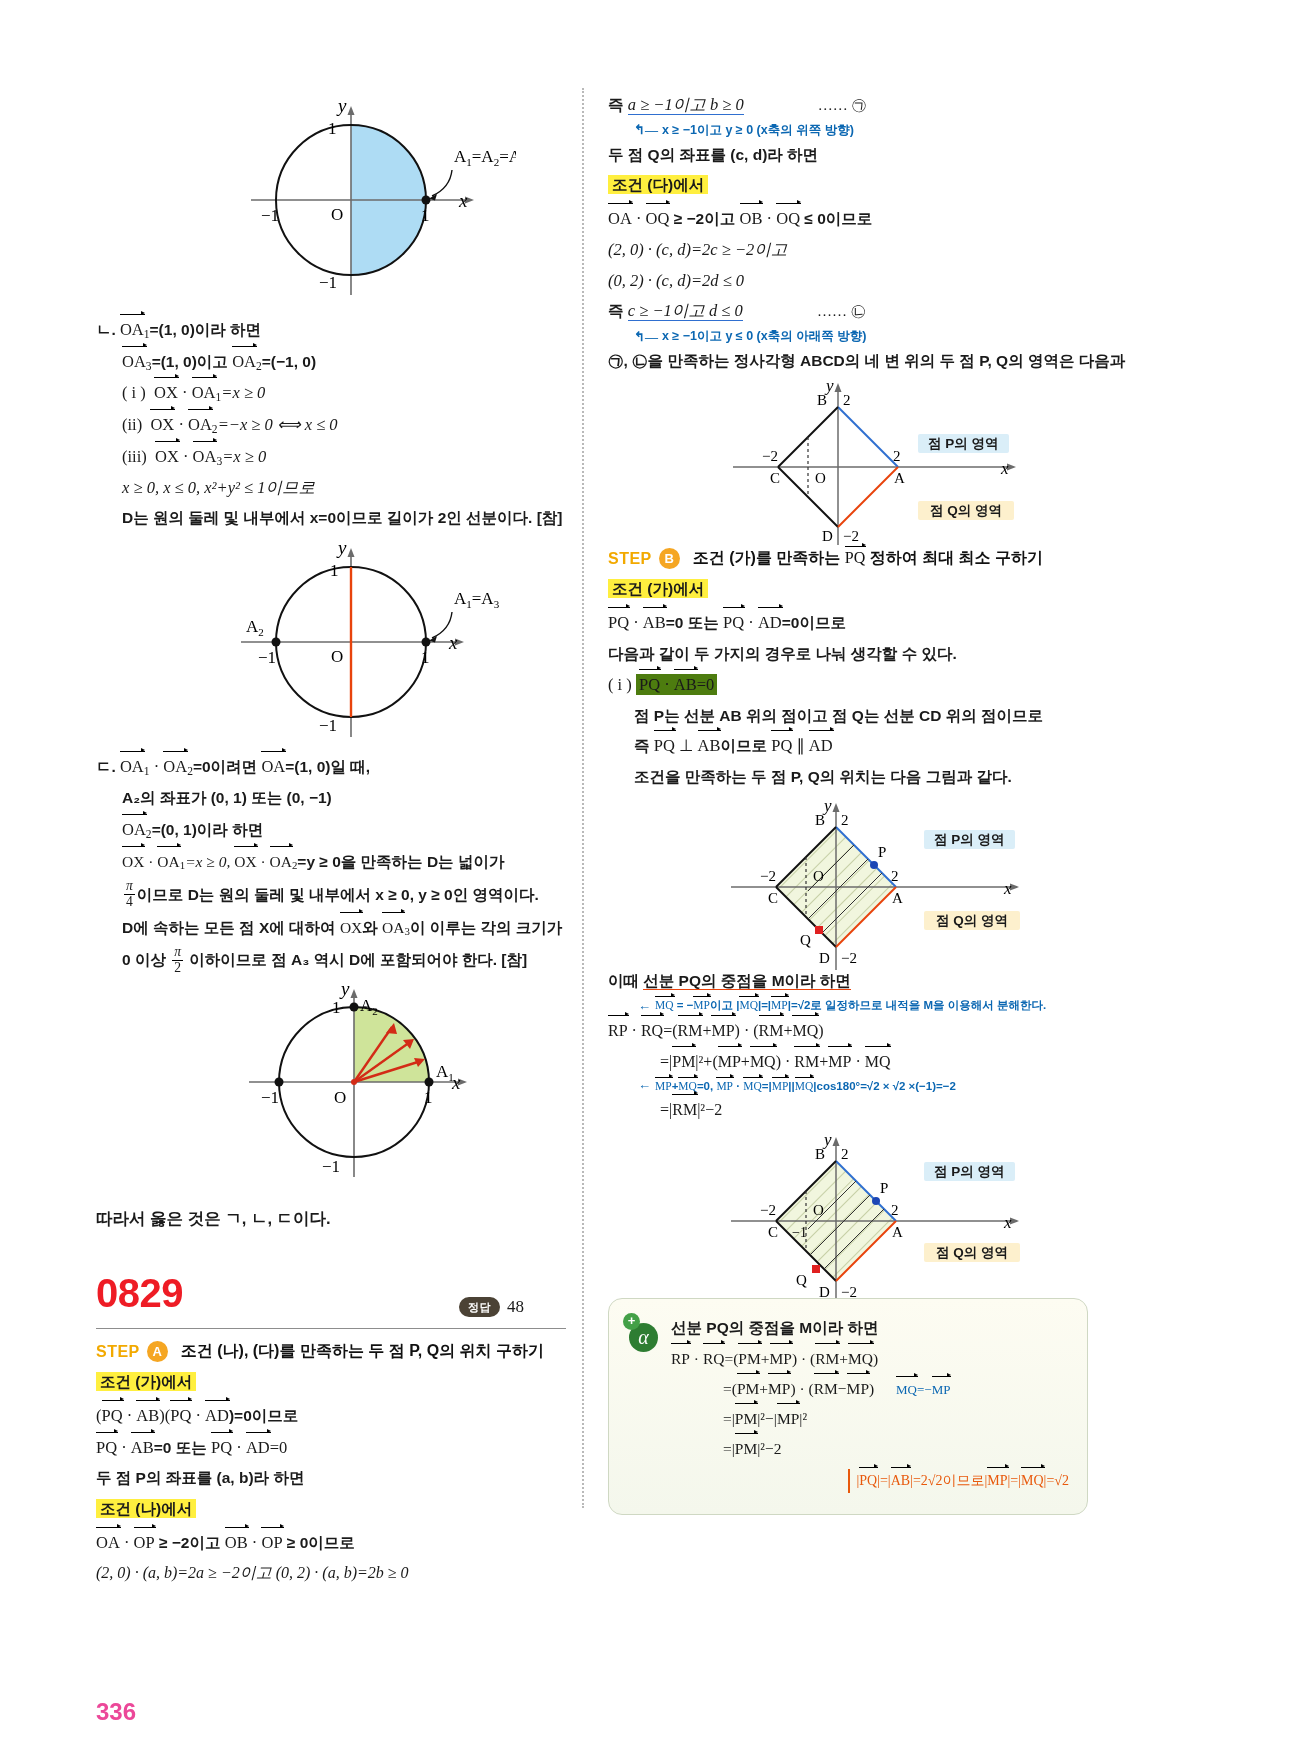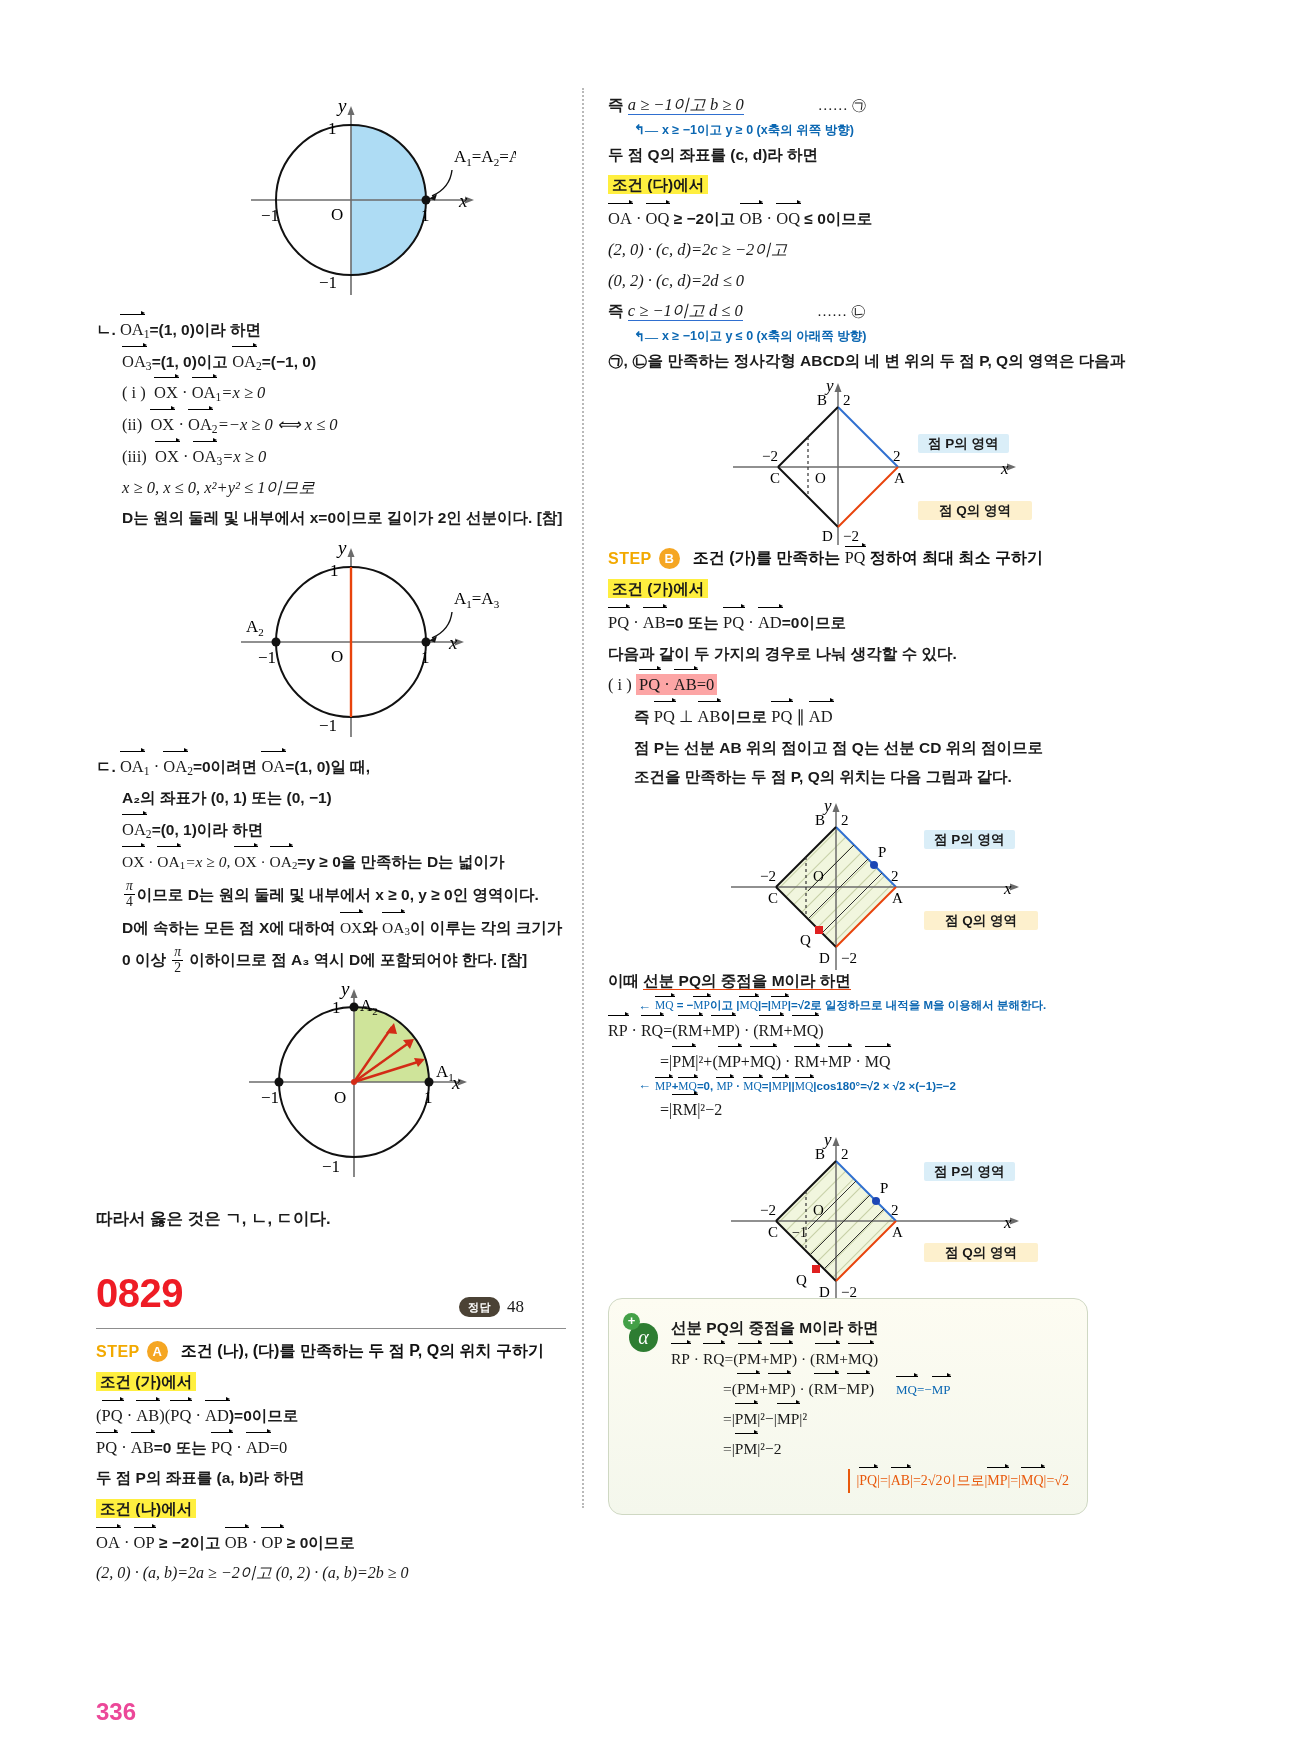--- a/index.html
+++ b/index.html
@@ -69,23 +69,23 @@
   .step-badge{
     width:21px;height:21px;border-radius:50%;background:#f5a623;color:#fff;
     font-family:"Liberation Sans", sans-serif;font-weight:700;font-size:13px;
     display:flex;align-items:center;justify-content:center;
   }
   .step-title{
     font-family:"Liberation Sans", sans-serif;font-weight:700;font-size:16px;color:#111;
     margin-left:6px;
   }
   .hl-y{background:#ffef3f;font-family:"Liberation Sans", sans-serif;font-weight:700;font-size:15.5px;padding:1px 4px;}
-  .hl-y2{background:#fca5a5;padding:1px 3px;}
+  .hl-y2{background:#4d7c0f;padding:1px 3px;}
   .hl-blue{background:#daeef8;padding:2px 10px;font-family:"Liberation Sans", sans-serif;font-weight:700;font-size:13.5px;border-radius:2px;}
-  .hl-orange{background:#fdf0cd;padding:2px 21px;font-family:"Liberation Sans", sans-serif;font-weight:700;font-size:13.5px;border-radius:2px;text-align:center;}
+  .hl-orange{background:#fdf0cd;padding:2px 12px;font-family:"Liberation Sans", sans-serif;font-weight:700;font-size:13.5px;border-radius:2px;text-align:center;}
 
   
   .note-blue{
     color:#0b67b2;font-family:"Liberation Sans", sans-serif;font-weight:700;font-size:12.5px;
     display:flex;align-items:center;gap:4px;margin:-1px 0 3px 0;
   }
   .note-blue .arrow{font-family:"Liberation Serif",serif;font-size:13px;}
 
   
   .tipbox{
@@ -382,24 +382,24 @@
       <span class="hl-y">조건 (가)에서</span>
     </p>
     <p class="ln">
       <span class="up vec">PQ</span><span> · </span><span class="up vec">AB</span><span class="kr">=0 또는 </span><span class="up vec">PQ</span><span> · </span><span class="up vec">AD</span><span class="kr">=0이므로</span>
     </p>
     <p class="ln"><span class="kr">다음과 같이 두 가지의 경우로 나눠 생각할 수 있다.</span></p>
     <p class="ln">
       <span>( i )</span>
       <span class="hl-y2"><span class="up vec">PQ</span><span> · </span><span class="up vec">AB</span><span>=0</span></span>
     </p>
+    <p class="ln indent1" style="font-size:15.5px;"><span class="kr">점 P는 선분 AB 위의 점이고 점 Q는 선분 CD 위의 점이므로</span></p>
     <p class="ln indent1">
       <span class="kr">즉 </span><span class="up vec">PQ</span><span> ⊥ </span><span class="up vec">AB</span><span class="kr">이므로 </span><span class="up vec">PQ</span><span> ∥ </span><span class="up vec">AD</span>
     </p>
-    <p class="ln indent1" style="font-size:15.5px;"><span class="kr">점 P는 선분 AB 위의 점이고 점 Q는 선분 CD 위의 점이므로</span></p>
     <p class="ln indent1" style="font-size:15.5px;"><span class="kr">조건을 만족하는 두 점 P, Q의 위치는 다음 그림과 같다.</span></p>
 
     <div style="margin-left:108px;margin-top:6px;">
       <svg width="345" height="185" viewBox="0 0 345 185">
         <defs>
           <pattern id="hatchA" width="11" height="11" patternTransform="rotate(45)" patternUnits="userSpaceOnUse">
             <rect width="11" height="11" fill="#eef4d8"></rect>
             <line x1="0" y1="0" x2="0" y2="11" stroke="#8a9a55" stroke-width="1"></line>
           </pattern>
         </defs>

